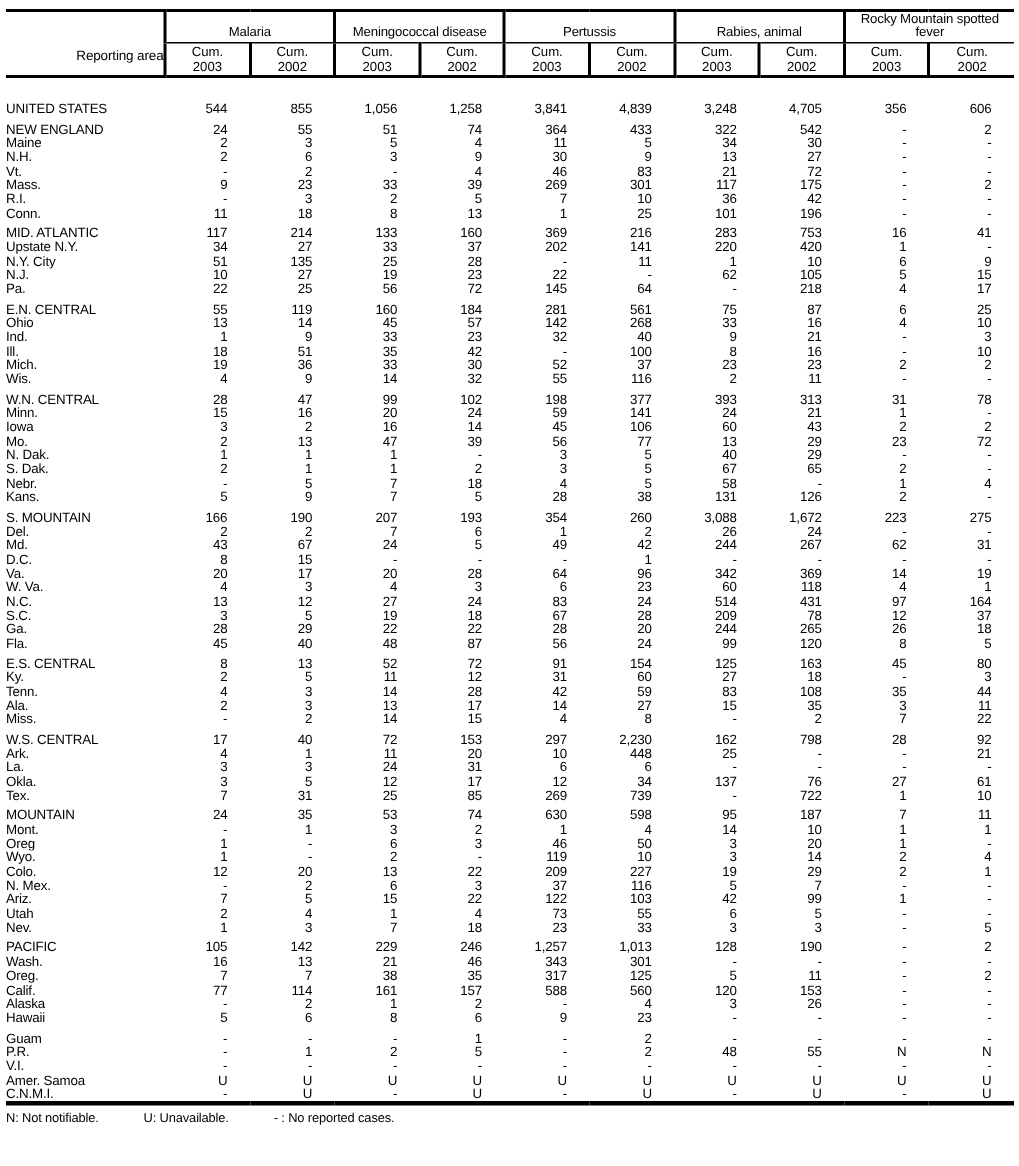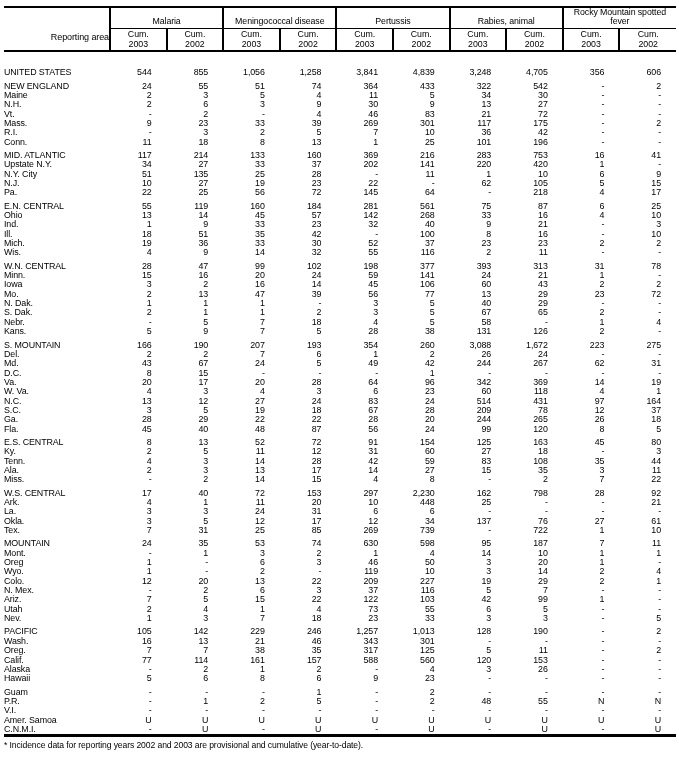--- a/index.html
+++ b/index.html
@@ -973,16 +973,18 @@
           <td class="val">U</td>
           <td class="val">-</td>
           <td class="val">U</td>
           <td class="val">-</td>
           <td class="val">U</td>
         </tr>
       </tbody>
   </table>
 
   <div class="footnotes">
-    <div>* Incidence data for reporting years 2002 and 2003 are provisional and cumulative (year-to-date).</div>
+    <div class="legend">
+      <span>N: Not notifiable.</span><span>U: Unavailable.</span><span>- : No reported cases.</span>
+    </div>
   </div>
 
 </div>
 
 </body></html>

